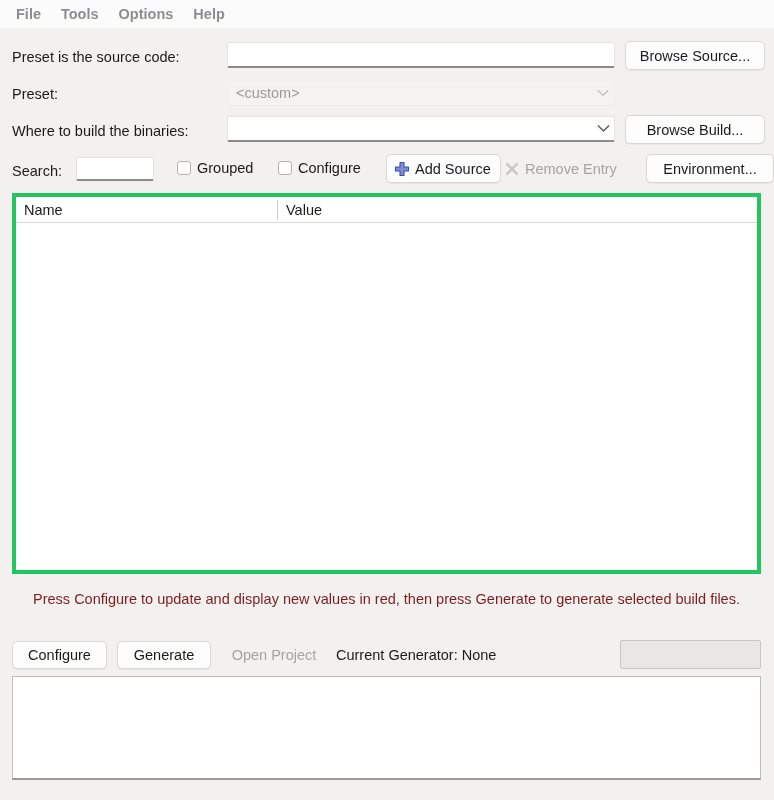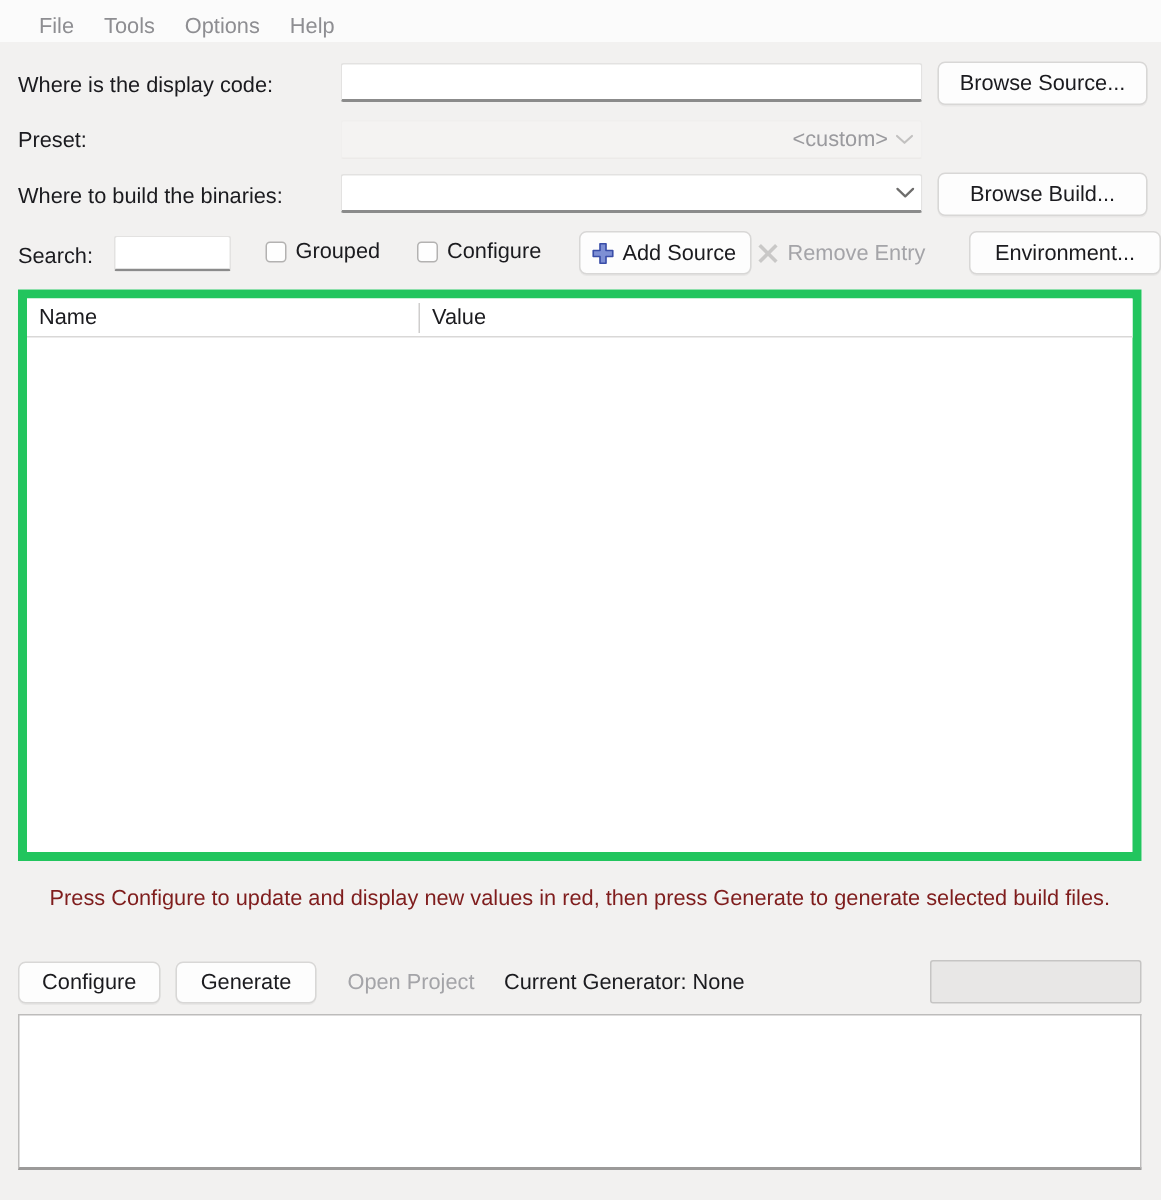--- a/index.html
+++ b/index.html
@@ -16,22 +16,23 @@
     position: relative;
     width: 774px; height: 800px;
     background: #f2f1f0;
   }
 
   
   .menubar {
     position: absolute; left: 0; top: 0;
     width: 774px; height: 28px;
     background: #fbfbfb;
-    display: flex; align-items: flex-end;
-    padding-left: 16px;
+    display: flex; align-items: center;
+    padding-left: 6px;
+    font-weight: bold;
   }
   .menu-item {
     color: #8e8e92;
     font-size: 14.5px;
     padding: 2px 10px;
     cursor: default;
     white-space: nowrap;
   }
 
   
@@ -121,21 +122,21 @@
     background: #fefefe;
     margin-right: 6px;
     flex: 0 0 14px;
   }
   .check .ctext { font-size: 14.5px; color: #1b1b1f; }
 
   
   .table {
     position: absolute;
     background: #ffffff;
-    border: 6px solid #22c55e;
+    border: 4px solid #22c55e;
   }
   .table-header {
     position: absolute;
     left: 0; top: 0;
     height: 26px;
     width: 100%;
     background: #ffffff;
     border-bottom: 1px solid #d9d8d7;
   }
   .th {
@@ -187,29 +188,29 @@
 <div id="app">
 
   <div class="menubar">
     <span class="menu-item">File</span>
     <span class="menu-item">Tools</span>
     <span class="menu-item">Options</span>
     <span class="menu-item">Help</span>
   </div>
 
   <div class="row" style="left:12px; top:42px; width:750px; height:30px;">
-    <span class="form-label">Where is the display code:</span>
+    <span class="form-label">Preset is the source code:</span>
   </div>
   <input class="lineedit" type="text" style="position: absolute; left: 227px; top: 42px; width: 388px; padding: 0px 6px; font-family: &quot;Liberation Sans&quot;, sans-serif; font-size: 14.5px; color: rgb(27, 27, 31); outline: none;" value="">
   <button class="btn" style="position:absolute; left:625px; top:41px; width:140px; height:29px;">Browse Source...</button>
 
   <div class="row" style="left:12px; top:80px; width:200px; height:28px;">
     <span class="form-label">Preset:</span>
   </div>
-  <div class="combo disabled" style="position:absolute; left:227px; top:80px; width:388px;text-align:right;">
+  <div class="combo disabled" style="position:absolute; left:227px; top:80px; width:388px;">
     <span class="combo-text">&lt;custom&gt;</span>
     <span class="chev">
       <svg width="12" height="8" viewBox="0 0 12 8" aria-hidden="true">
         <path d="M1 1.6 L6 6.2 L11 1.6" fill="none" stroke="#c2c1c0" stroke-width="1.4" stroke-linecap="round" stroke-linejoin="round"></path>
       </svg>
     </span>
   </div>
 
   <div class="row" style="left:12px; top:117px; width:220px; height:28px;">
     <span class="form-label">Where to build the binaries:</span>

